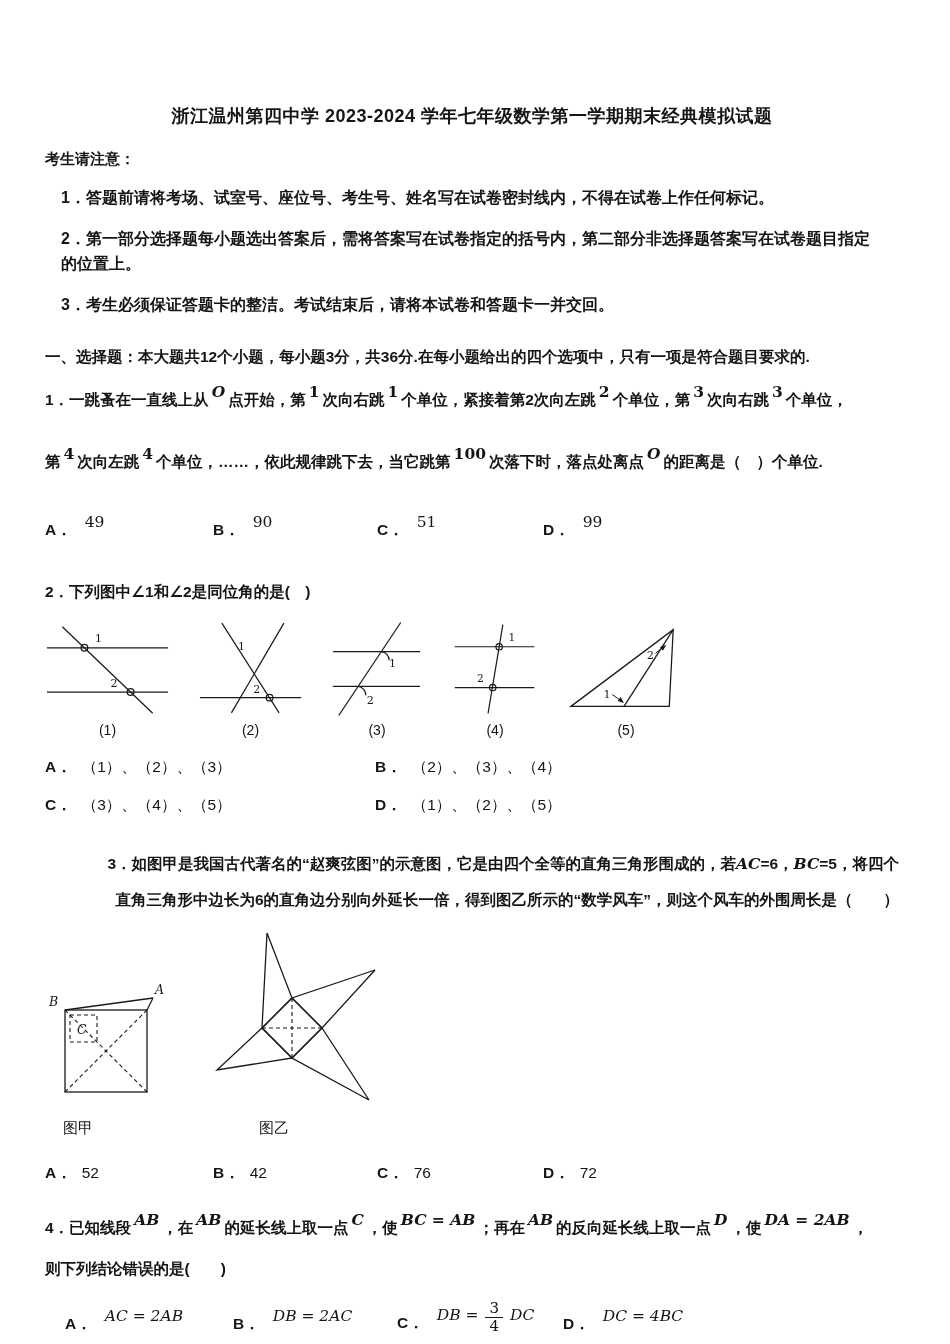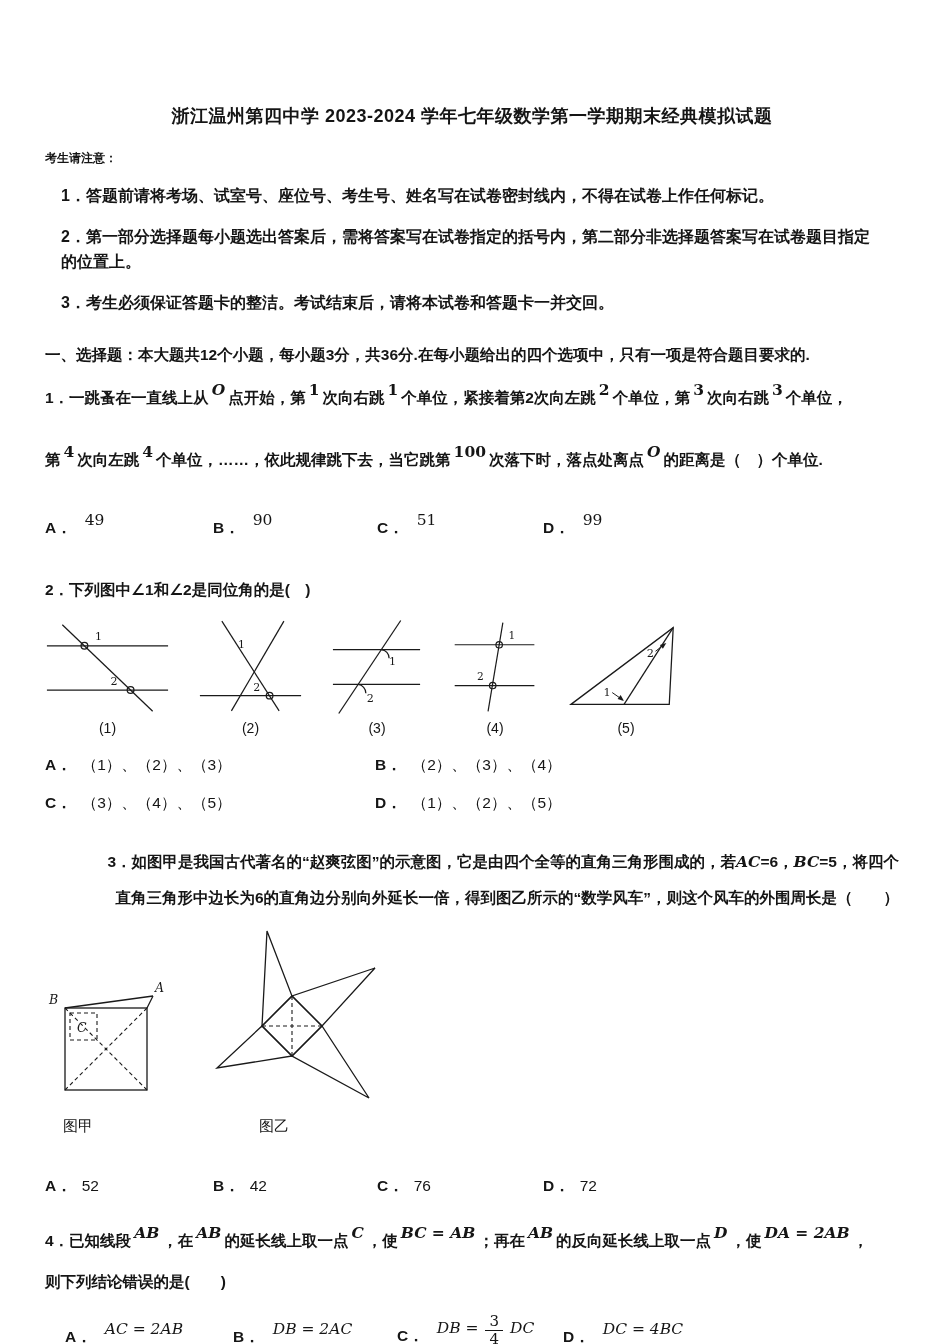--- a/index.html
+++ b/index.html
@@ -5,21 +5,21 @@
   html,body{margin:0;padding:0;background:#ffffff;}
   body{
     width:950px;min-height:1344px;box-sizing:border-box;
     font-family:"Liberation Sans","DejaVu Sans",sans-serif;
     color:#151515;
   }
   .page{padding:104px 51px 40px 45px;box-sizing:border-box;}
   .title{
     font-size:18px;font-weight:bold;text-align:center;margin:0 0 22px 0;letter-spacing:.5px;
   }
-  .notice-heading{font-size:12px;font-weight:bold;margin:0 0 6px 0;}
+  .notice-heading{font-size:15px;font-weight:bold;margin:0 0 6px 0;}
   .notice-item{font-size:16px;font-weight:bold;margin:16px;line-height:25px;}
   .section-heading{font-size:15.5px;font-weight:bold;margin:28px 0 0 0;line-height:24px;}
 
   .stem{font-size:15.5px;margin:0;line-height:30px;font-weight:bold;}
   .q1-line1{margin-top:16px;margin-bottom:32px;}
   .q1-line2{margin-bottom:0;}
 
   
   .m{font-family:"DejaVu Serif","Liberation Serif",serif;font-style:italic;font-size:15.5px;}
   .mr{position:relative;top:-8px;display:inline-block;padding:0 3px;}
@@ -43,21 +43,21 @@
   .fig-box{text-align:center;}
   .fig-box svg{display:block;}
   .fig-caption{font-size:14px;margin-top:3px;}
   .q2-options{margin-top:16px;}
   .q3{margin-top:28px;}
   .q3 .stem{line-height:36px;text-align:right;}
   .q3-figures{display:flex;align-items:flex-end;gap:42px;margin-top:10px;padding-left:2px;}
   .q3-fig-label{font-size:15px;margin-top:6px;}
   .jia-label{padding-left:16px;text-align:left;}
   .yi-label{padding-left:52px;text-align:left;}
-  .q3-options{margin-top:37px;}
+  .q3-options{margin-top:22px;}
   .q4{margin-top:22px;}
   .q4-line1{line-height:40px;}
   .q4-line2{line-height:30px;margin-top:6px;}
   .q4-options{margin-top:22px;align-items:center;margin-left:20px;}
 
   svg line, svg polyline, svg polygon, svg rect, svg circle, svg path{
     stroke:#1a1a1a;fill:none;stroke-width:1.3;
   }
   svg .dash{stroke-dasharray:4 3;stroke-width:1.1;}
   svg text{

